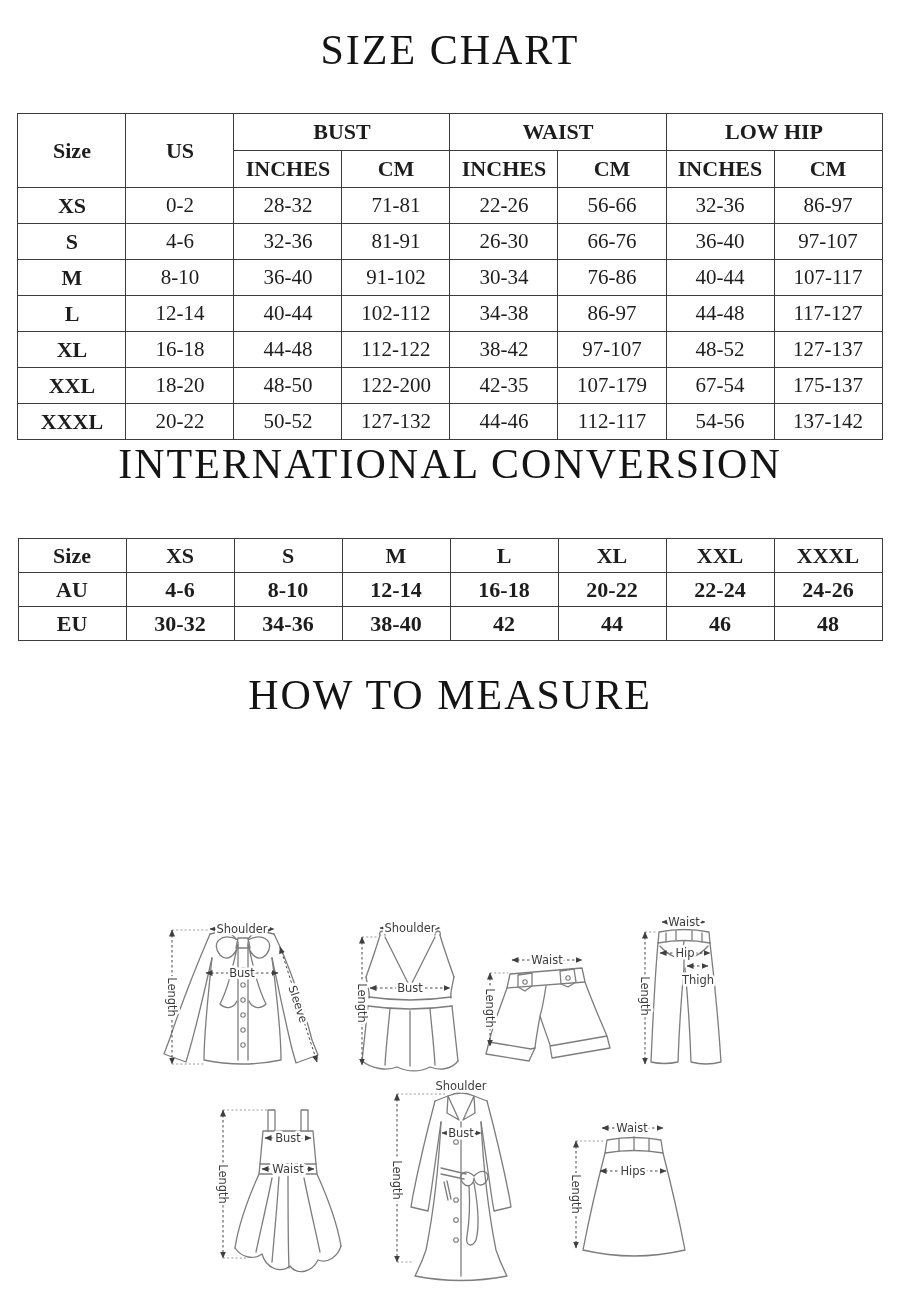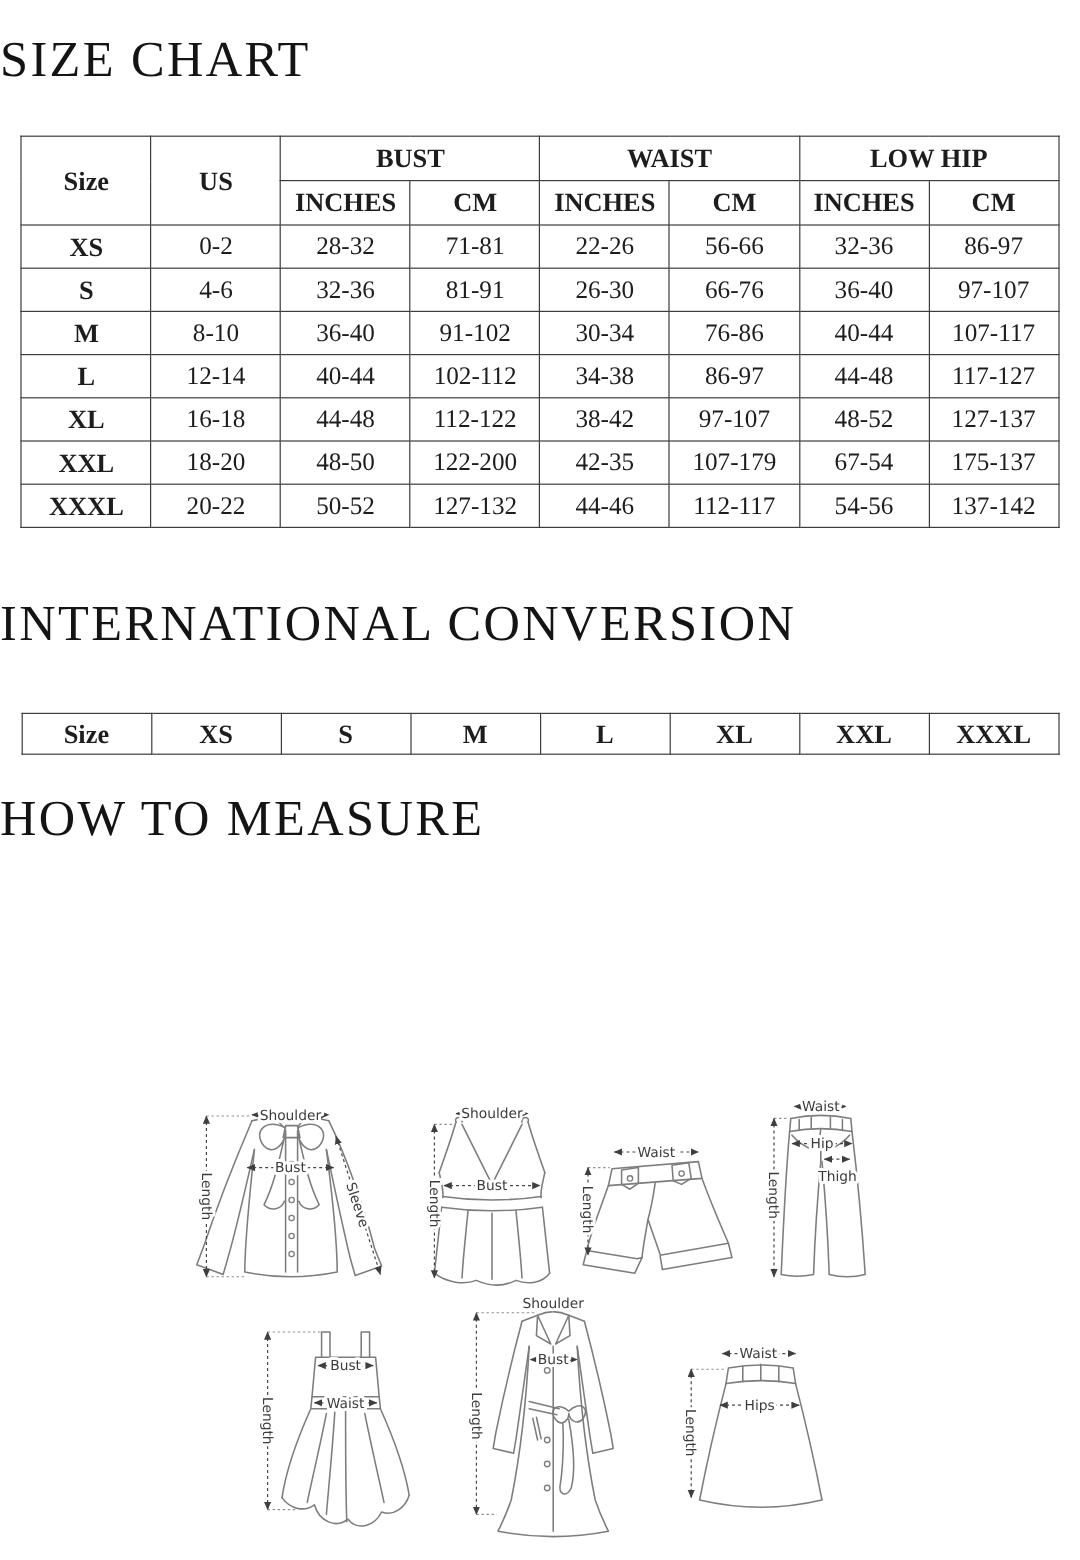--- a/index.html
+++ b/index.html
@@ -1,21 +1,21 @@
 <!DOCTYPE html>
 <html><head>
 <meta charset="utf-8">
 <style>
   html,body{margin:0;padding:0}
   body{width:900px;height:1300px;background:#ffffff;position:relative;overflow:hidden;
        font-family:"Liberation Serif",serif;color:#1d1d1d}
-  .title{text-align:left;font-weight:400;font-size:42px;line-height:48px;
+  .title{text-align:center;font-weight:400;font-size:42px;line-height:48px;
          letter-spacing:2px;color:#141414;white-space:nowrap;margin:0}
   #title-size{margin-top:26px}
-  #title-conv{margin-top:56px}
+  #title-conv{}
   #title-measure{margin-top:30px}
   table{border-collapse:collapse;table-layout:fixed;width:864px;margin:0 auto}
   #size-chart-table{margin-top:39px}
   #conversion-table{margin-top:50px}
   col{width:108px}
   th,td{border:1.5px solid #3c3c3c;text-align:center;vertical-align:middle;padding:0;white-space:nowrap}
   #size-chart-table thead tr{height:37px}
   #size-chart-table tbody tr{height:36px}
   #size-chart-table th{font-size:22px;font-weight:700}
   #size-chart-table td{font-size:21px;font-weight:400}
@@ -155,20 +155,40 @@
       <th>XS</th>
       <th>S</th>
       <th>M</th>
       <th>L</th>
       <th>XL</th>
       <th>XXL</th>
       <th>XXXL</th>
     </tr>
   </thead>
   <tbody>
+    <tr>
+      <th>AU</th>
+      <td>4-6</td>
+      <td>8-10</td>
+      <td>12-14</td>
+      <td>16-18</td>
+      <td>20-22</td>
+      <td>22-24</td>
+      <td>24-26</td>
+    </tr>
+    <tr>
+      <th>EU</th>
+      <td>30-32</td>
+      <td>34-36</td>
+      <td>38-40</td>
+      <td>42</td>
+      <td>44</td>
+      <td>46</td>
+      <td>48</td>
+    </tr>
   </tbody>
 </table>
 
 <h1 class="title" id="title-measure">HOW TO MEASURE</h1>
 
 <svg id="measure-svg" width="900" height="420" viewBox="0 0 900 420" xmlns="http://www.w3.org/2000/svg">
   <defs>
     <marker id="ae" markerWidth="8" markerHeight="7" refX="6.5" refY="3" orient="auto" markerUnits="userSpaceOnUse">
       <path d="M0,0 L7,3 L0,6 Z" fill="#3f3f3f"></path>
     </marker>

